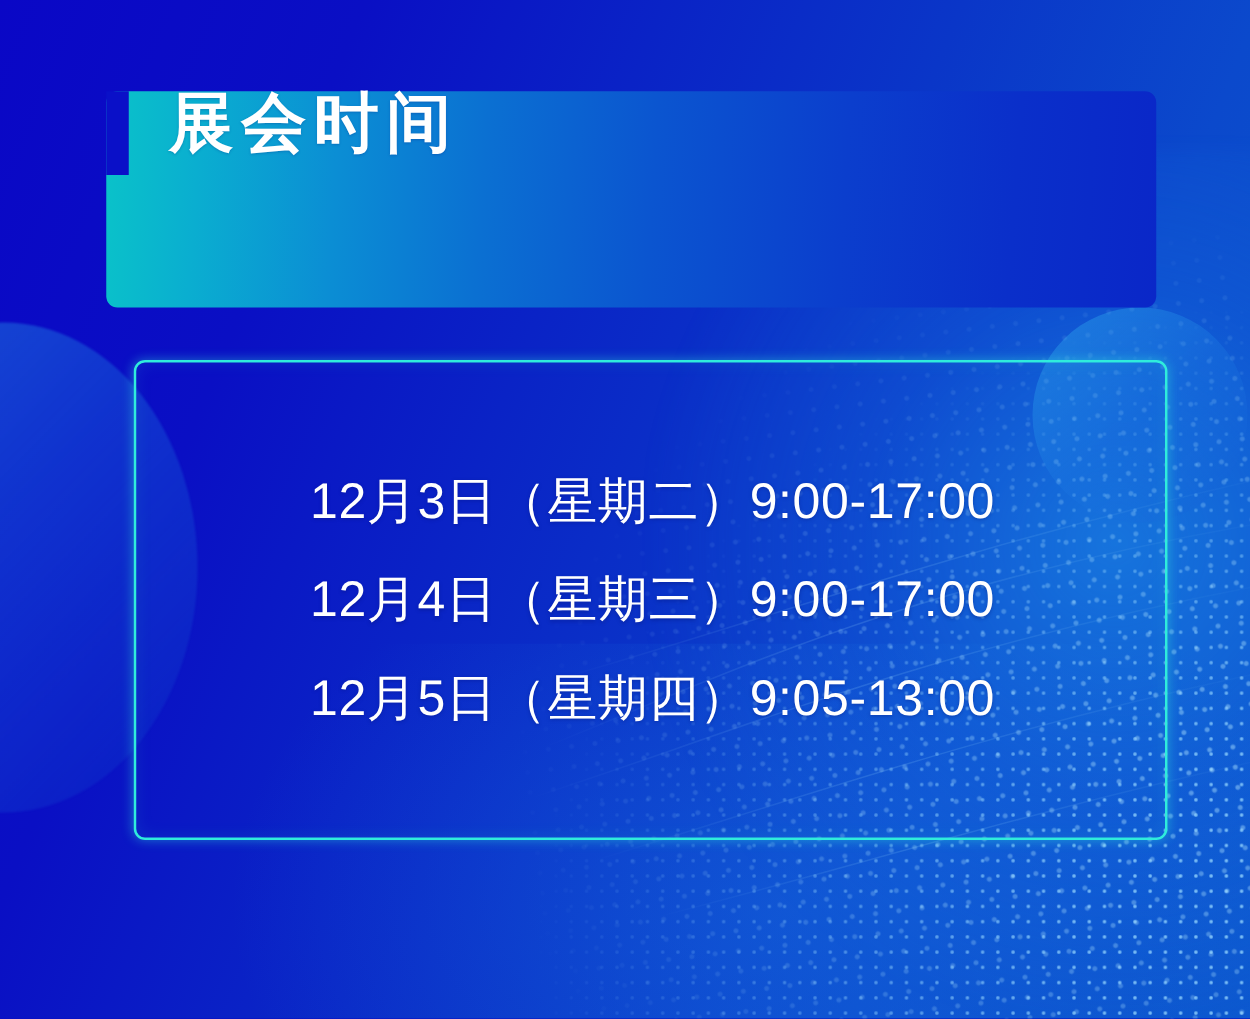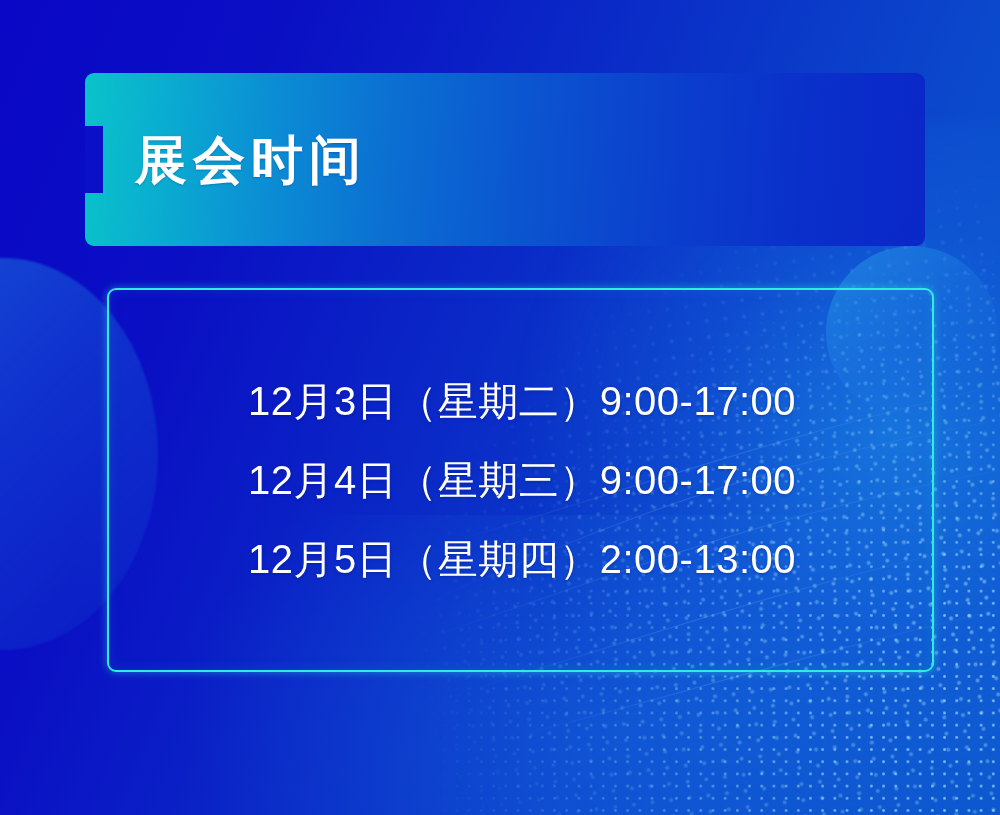--- a/index.html
+++ b/index.html
@@ -150,21 +150,20 @@
     background: linear-gradient(94deg,
       #0ac3c9 0%,
       #0aaed0 9%,
       #0b8ed4 22%,
       #0b70d2 36%,
       #0b55d0 52%,
       #0b3ecd 70%,
       #0a2fca 86%,
       #0a27c8 100%);
     display: flex;
-    align-items: center;
     box-sizing: border-box;
   }
   .header-accent {
     width: 18px;
     height: 67px;
     background: #0a10c8;
     flex: 0 0 auto;
   }
   .header-title {
     margin-left: 32px;
@@ -240,16 +239,16 @@
   <div class="dot-mesh-2"></div>
 
   <div class="header-bar">
     <div class="header-accent"></div>
     <div class="header-title">展会时间</div>
   </div>
 
   <div class="content-box">
     <div class="schedule-line">12月3日（星期二）9:00-17:00</div>
     <div class="schedule-line">12月4日（星期三）9:00-17:00</div>
-    <div class="schedule-line">12月5日（星期四）2:00-13:00</div>
+    <div class="schedule-line">12月5日（星期四）9:05-13:00</div>
   </div>
 
 </div>
 
 </body></html>

